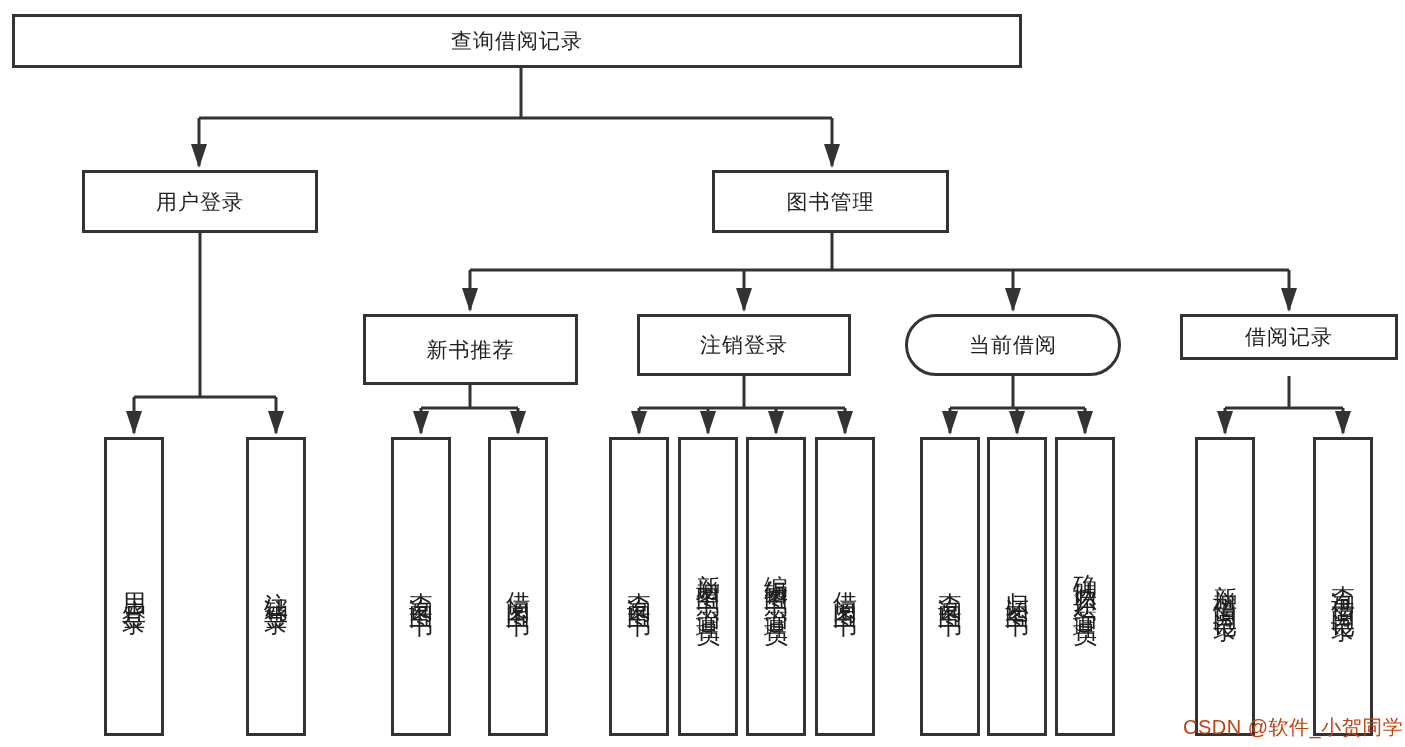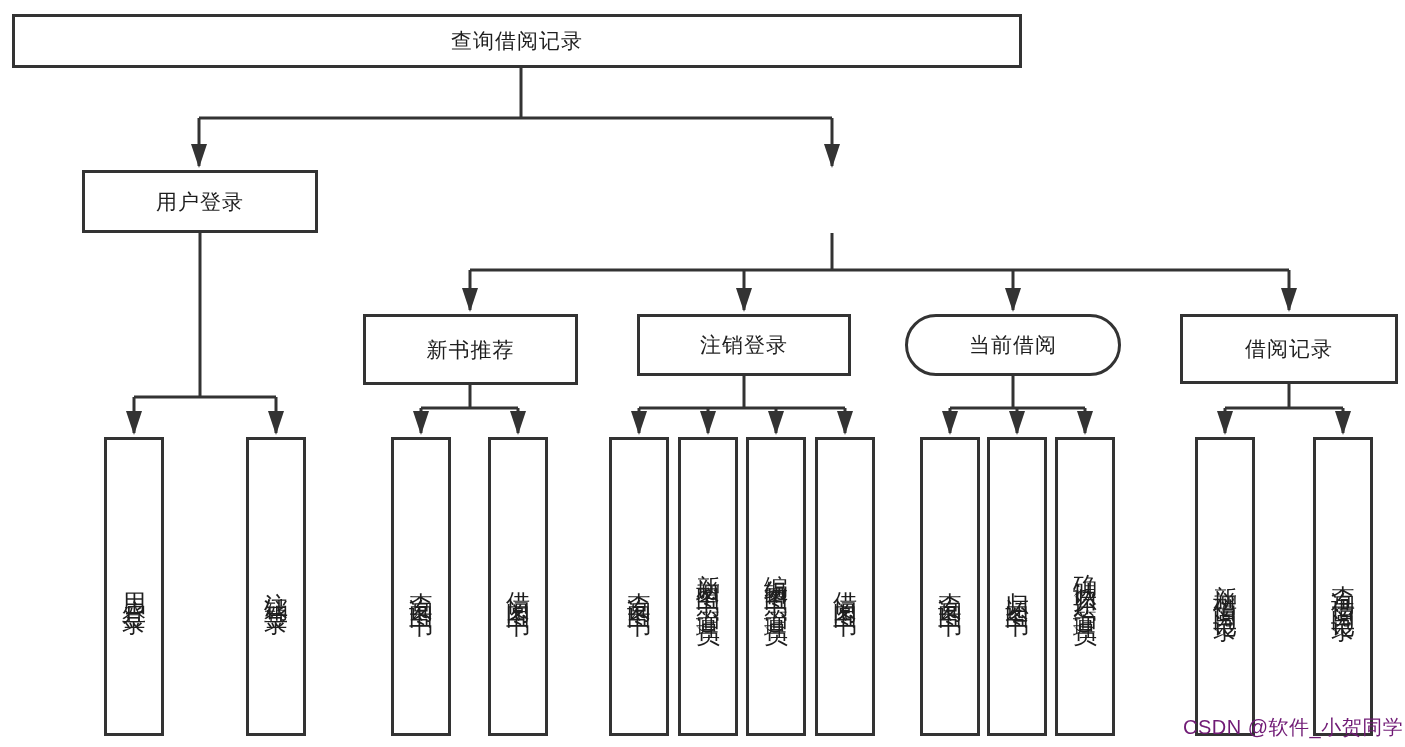--- a/index.html
+++ b/index.html
@@ -43,41 +43,41 @@
     line-height: 1;
     white-space: nowrap;
   }
   
   .n-root   { left: 12px;  top: 14px;  width: 1010px; height: 54px; }
   .n-login  { left: 82px;  top: 170px; width: 236px;  height: 63px; }
   .n-mgmt   { left: 712px; top: 170px; width: 237px;  height: 63px; }
   .g-new    { left: 363px; top: 314px; width: 215px;  height: 71px; }
   .g-borrow { left: 637px; top: 314px; width: 214px;  height: 62px; }
   .g-cur    { left: 905px; top: 314px; width: 216px;  height: 62px; border-radius: 31px; }
-  .g-rec    { left: 1180px;top: 314px; width: 218px;  height: 70px; }
+  .g-rec    { left: 1180px;top: 314px; width: 218px;  height: 46px; }
   .leaf     { top: 437px; width: 60px; height: 299px; }
   .l-1  { left: 104px; }
   .l-2  { left: 246px; }
   .l-3  { left: 391px; }
   .l-4  { left: 488px; }
   .l-5  { left: 609px; }
   .l-6  { left: 678px; }
   .l-7  { left: 746px; }
   .l-8  { left: 815px; }
   .l-9  { left: 920px; }
   .l-10 { left: 987px; }
   .l-11 { left: 1055px; }
   .l-12 { left: 1195px; }
   .l-13 { left: 1313px; }
   #watermark {
     position: absolute;
     left: 1183px;
     top: 714px;
     font-size: 20px;
-    color: #701a75;
+    color: #c2410c;
     white-space: nowrap;
     z-index: 5;
     letter-spacing: 0.5px;
   }
 </style>
 </head>
 <body>
 
 <div id="canvas">
 
@@ -127,20 +127,21 @@
       <line x1="1289" y1="376" x2="1289" y2="408"></line>
       <line x1="1225" y1="408" x2="1343" y2="408"></line>
       <line x1="1225" y1="408" x2="1225" y2="433" marker-end="url(#arrow)"></line>
       <line x1="1343" y1="408" x2="1343" y2="433" marker-end="url(#arrow)"></line>
     </g>
   </svg>
 
   <div class="hbox n-root">查询借阅记录</div>
 
   <div class="hbox n-login">用户登录</div>
+  <div class="hbox n-mgmt">图书管理</div>
 
   <div class="hbox g-new">新书推荐</div>
   <div class="hbox g-borrow">注销登录</div>
   <div class="hbox g-cur">当前借阅</div>
   <div class="hbox g-rec">借阅记录</div>
 
   <div class="vbox leaf l-1">
     <span>用户登录</span>
   </div>
   <div class="vbox leaf l-2">

